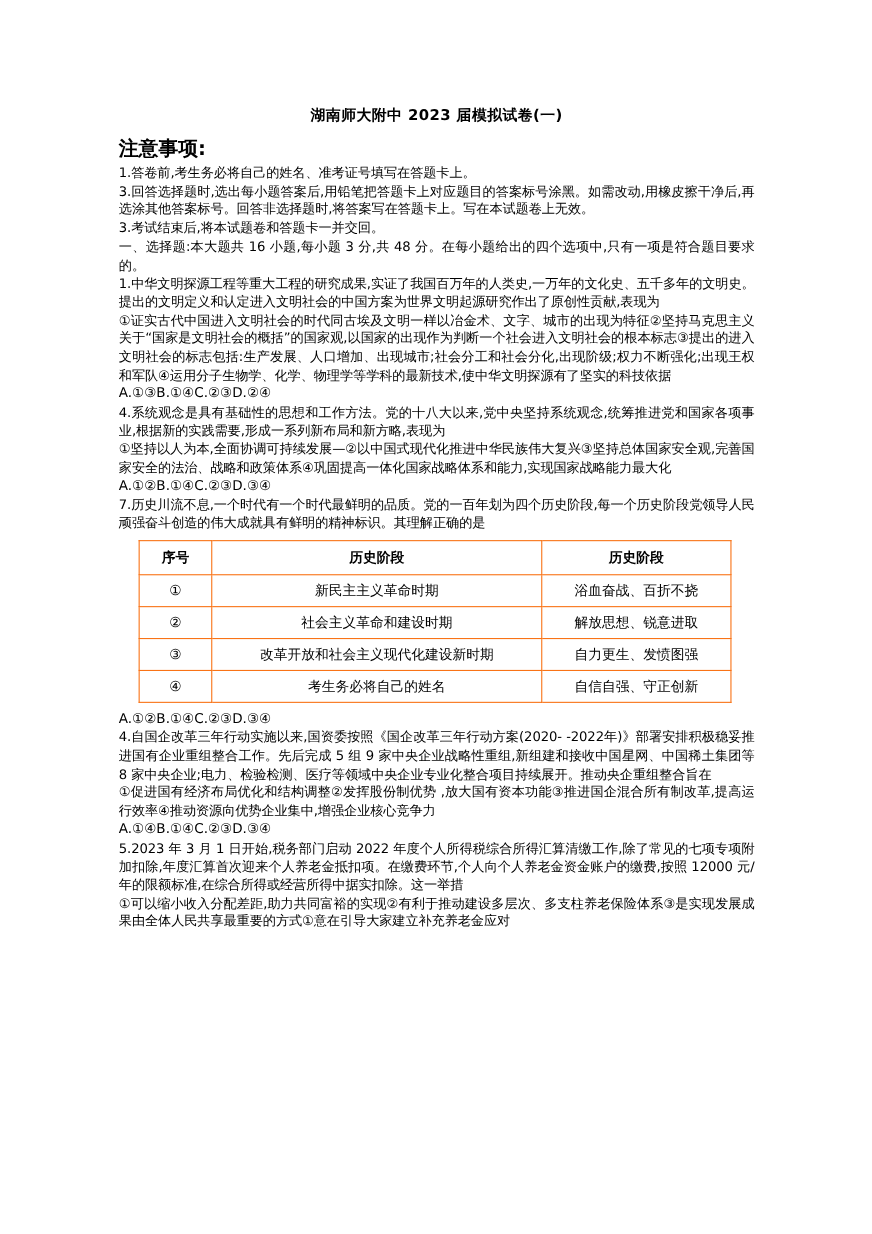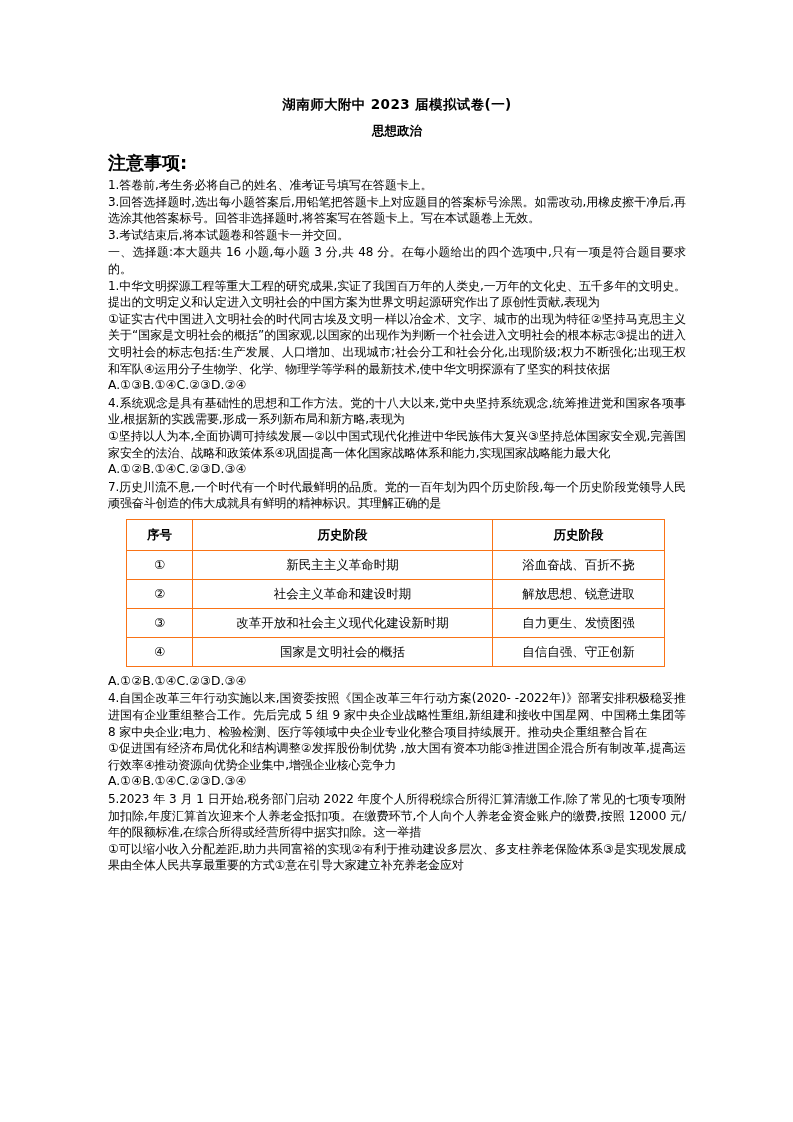--- a/index.html
+++ b/index.html
@@ -88,21 +88,20 @@
   table.histable col.c2 { width: 300px; }
   table.histable col.c3 { width: 172px; }
 </style>
 </head>
 <body>
 
 <div class="page">
   <div class="content">
 
     <div class="doc-title">湖南师大附中 2023 届模拟试卷(一)</div>
-    <div class="doc-subtitle">思想政治</div>
 
     <div class="block">
       <div class="section-label">注意事项:</div>
       <p class="para tight">1.答卷前,考生务必将自己的姓名、准考证号填写在答题卡上。</p>
       <p class="para tight">3.回答选择题时,选出每小题答案后,用铅笔把答题卡上对应题目的答案标号涂黑。如需改动,用橡皮擦干净后,再选涂其他答案标号。回答非选择题时,将答案写在答题卡上。写在本试题卷上无效。</p>
       <p class="para tight">3.考试结束后,将本试题卷和答题卡一并交回。</p>
     </div>
 
     <p class="para tight">一、选择题:本大题共 16 小题,每小题 3 分,共 48 分。在每小题给出的四个选项中,只有一项是符合题目要求的。</p>
 
@@ -145,21 +144,21 @@
             <td>社会主义革命和建设时期</td>
             <td>解放思想、锐意进取</td>
           </tr>
           <tr>
             <td>③</td>
             <td>改革开放和社会主义现代化建设新时期</td>
             <td>自力更生、发愤图强</td>
           </tr>
           <tr>
             <td>④</td>
-            <td>国家是文明社会的概括</td>
+            <td>考生务必将自己的姓名</td>
             <td>自信自强、守正创新</td>
           </tr>
         </tbody>
       </table>
 
       <p class="answers">A.①②B.①④C.②③D.③④</p>
     </div>
 
     <div class="block">
       <p class="para tight">4.自国企改革三年行动实施以来,国资委按照《国企改革三年行动方案(2020- -2022年)》部署安排积极稳妥推进国有企业重组整合工作。先后完成 5 组 9 家中央企业战略性重组,新组建和接收中国星网、中国稀土集团等 8 家中央企业;电力、检验检测、医疗等领域中央企业专业化整合项目持续展开。推动央企重组整合旨在</p>

